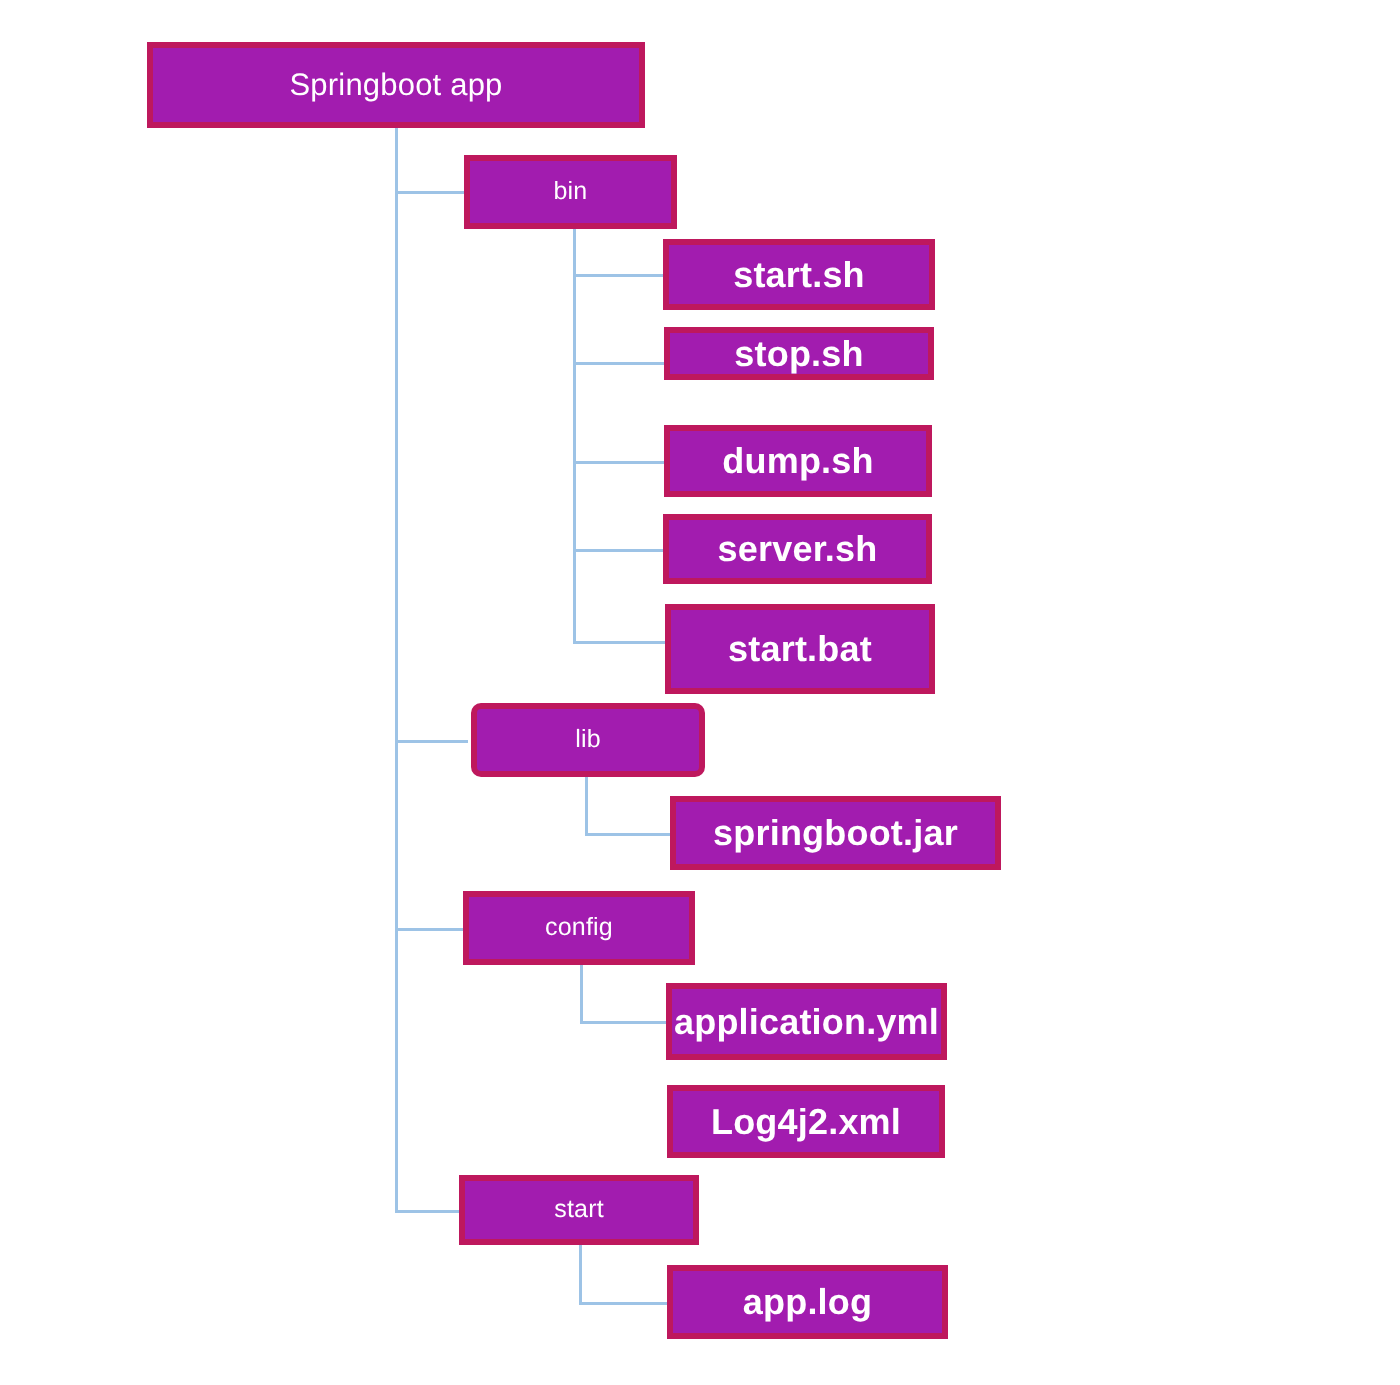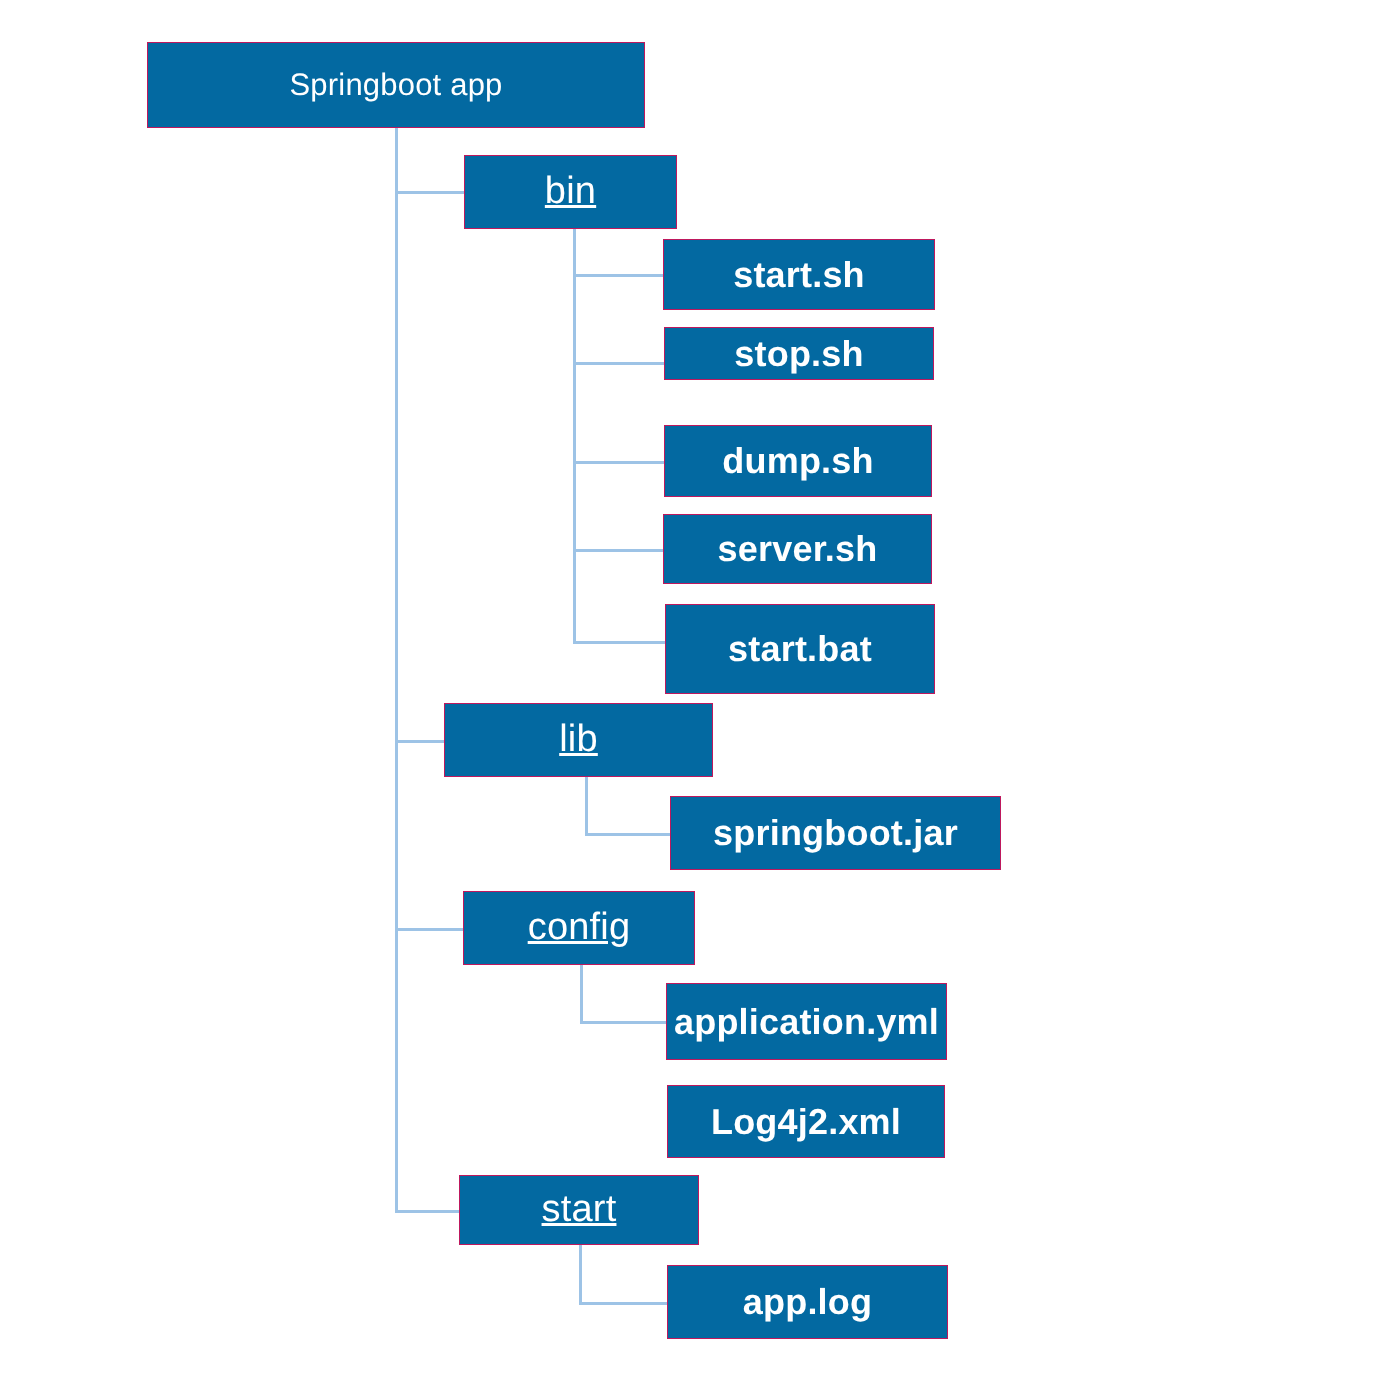--- a/index.html
+++ b/index.html
@@ -13,35 +13,35 @@
   #canvas {
     position: relative;
     width: 1400px;
     height: 1385px;
     background: #ffffff;
     overflow: hidden;
   }
   .node {
     position: absolute;
     box-sizing: border-box;
-    background: #0369a1;
-    border: 1px solid #be185d;
+    background: #a21caf;
+    border: 6px solid #be185d;
     color: #ffffff;
     display: flex;
     align-items: center;
     justify-content: center;
     text-align: center;
     font-weight: 400;
     letter-spacing: 0.2px;
     line-height: 1.1;
     text-rendering: geometricPrecision;
     user-select: none;
   }
   .node.root      { font-size: 31px; }
-  .node.folder    { font-size: 38px; text-decoration: underline; }
+  .node.folder    { font-size: 25px; }
   .node.file      { font-size: 36px; font-weight: bold; }
 
   .conn {
     position: absolute;
     background: #9DC3E6;
   }
   .conn.v { width: 3px; }
   .conn.h { height: 3px; }
 </style>
 </head>
@@ -76,21 +76,21 @@
   <div class="node root" style="left:147px; top:42px; width:498px; height:86px;">Springboot app</div>
 
   <div class="node folder" style="left:464px; top:155px; width:213px; height:74px;">bin</div>
 
   <div class="node file" style="left:663px; top:239px; width:272px; height:71px;">start.sh</div>
   <div class="node file" style="left:664px; top:327px; width:270px; height:53px;">stop.sh</div>
   <div class="node file" style="left:664px; top:425px; width:268px; height:72px;">dump.sh</div>
   <div class="node file" style="left:663px; top:514px; width:269px; height:70px;">server.sh</div>
   <div class="node file" style="left:665px; top:604px; width:270px; height:90px;">start.bat</div>
 
-  <div class="node folder" style="left:444px; top:703px; width:269px; height:74px;">lib</div>
+  <div class="node folder" style="left:471px; top:703px; width:234px; height:74px;border-radius:10px;">lib</div>
   <div class="node file" style="left:670px; top:796px; width:331px; height:74px;">springboot.jar</div>
 
   <div class="node folder" style="left:463px; top:891px; width:232px; height:74px;">config</div>
   <div class="node file" style="left:666px; top:983px; width:281px; height:77px;">application.yml</div>
   <div class="node file" style="left:667px; top:1085px; width:278px; height:73px;">Log4j2.xml</div>
 
   <div class="node folder" style="left:459px; top:1175px; width:240px; height:70px;">start</div>
   <div class="node file" style="left:667px; top:1265px; width:281px; height:74px;">app.log</div>
 
 </div>

